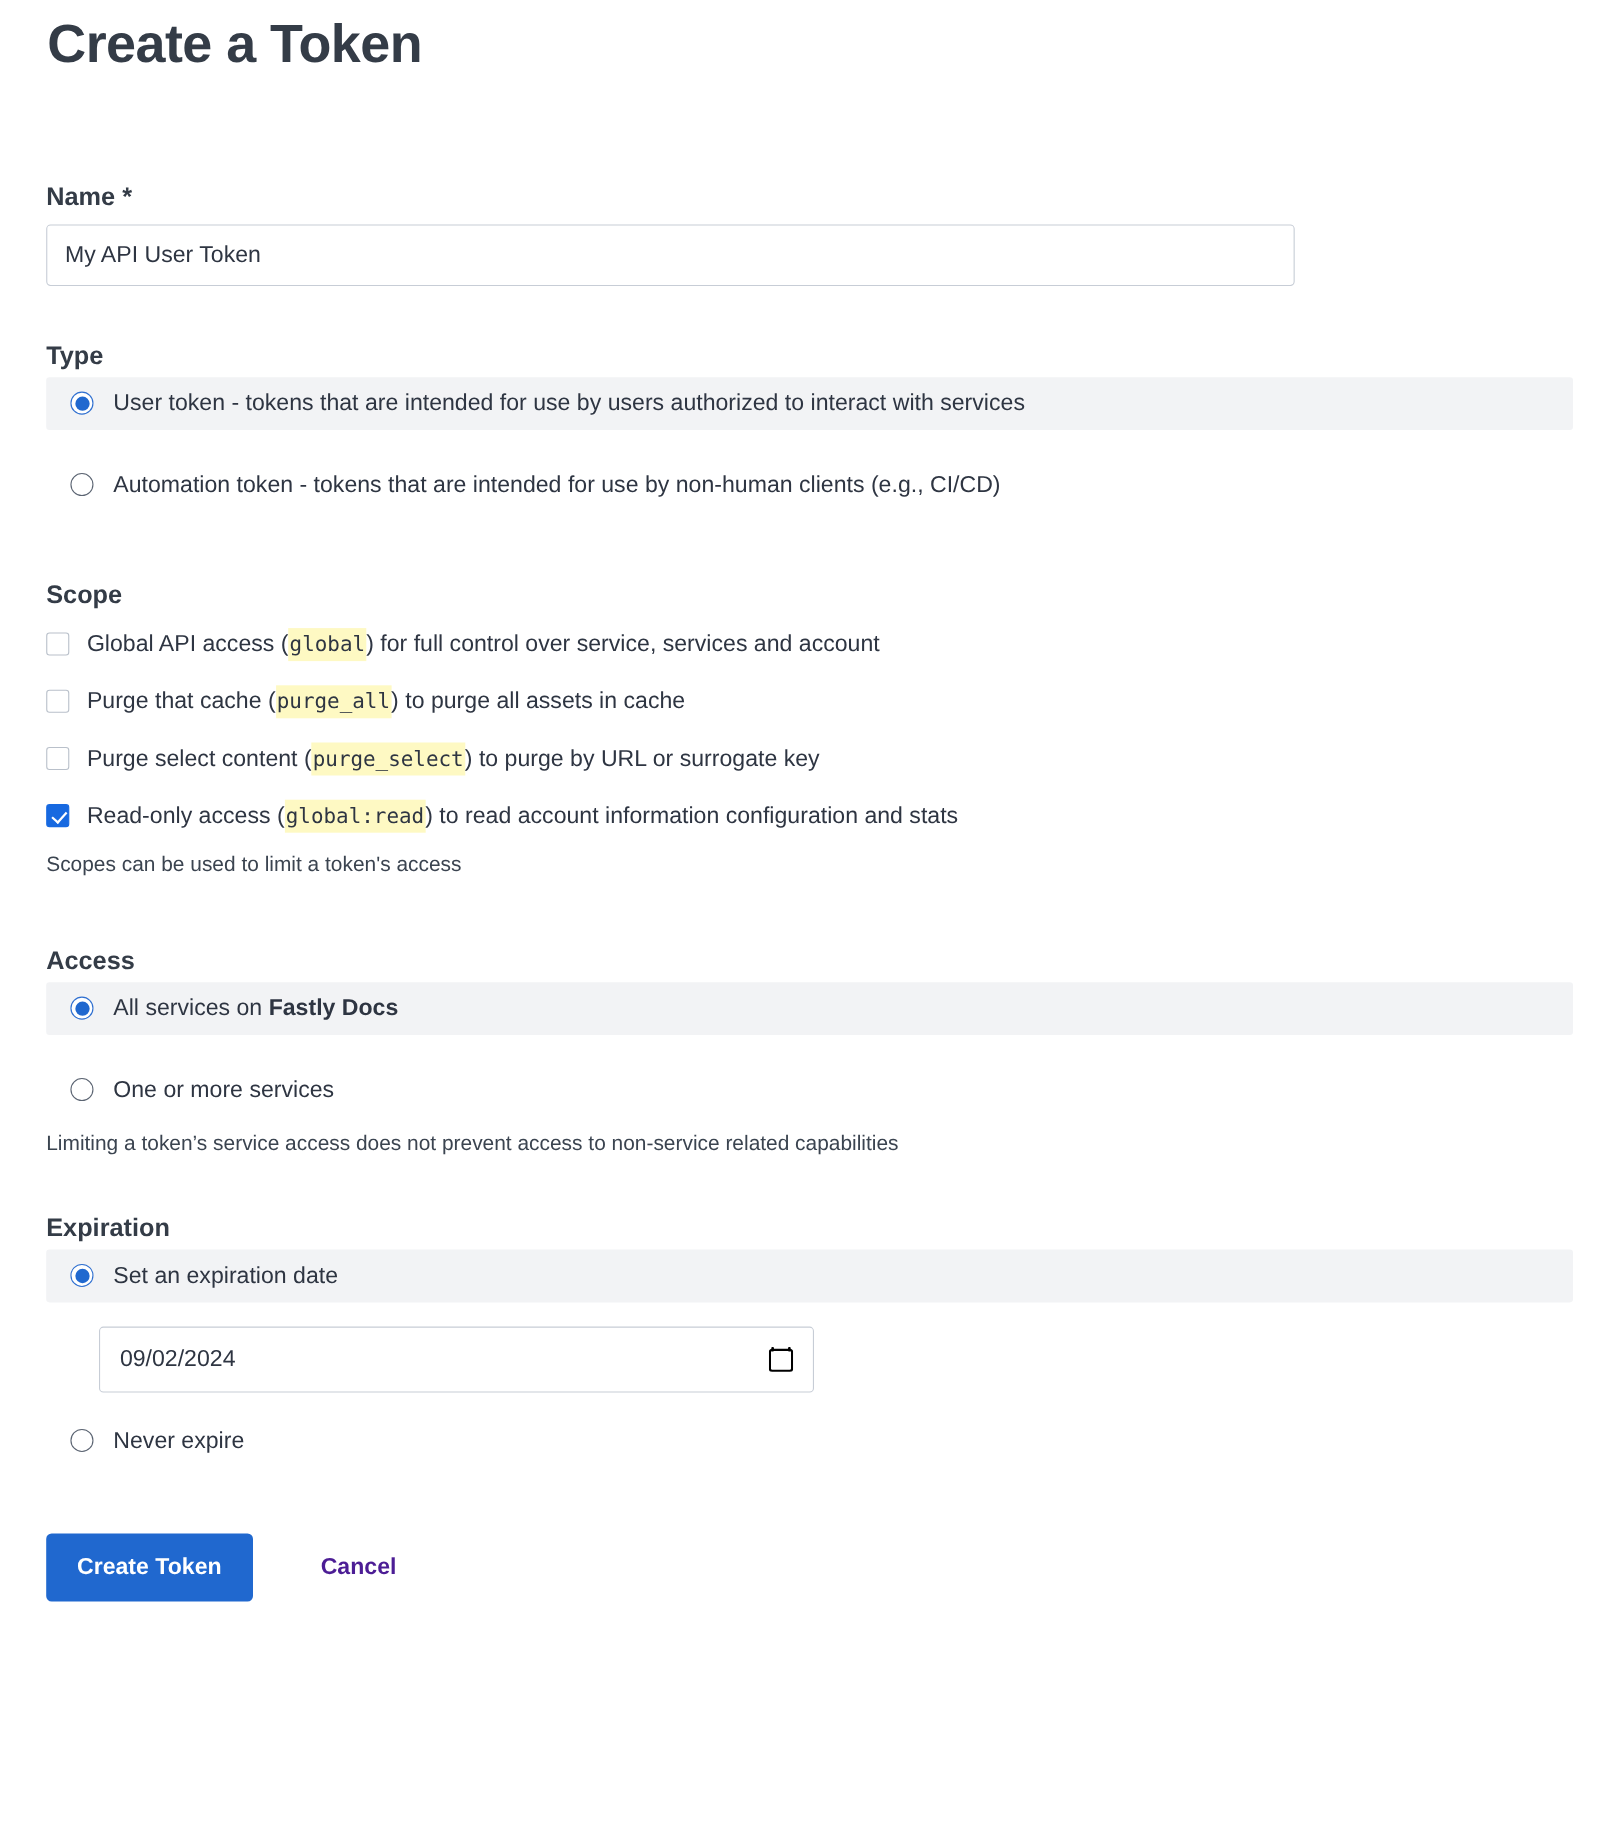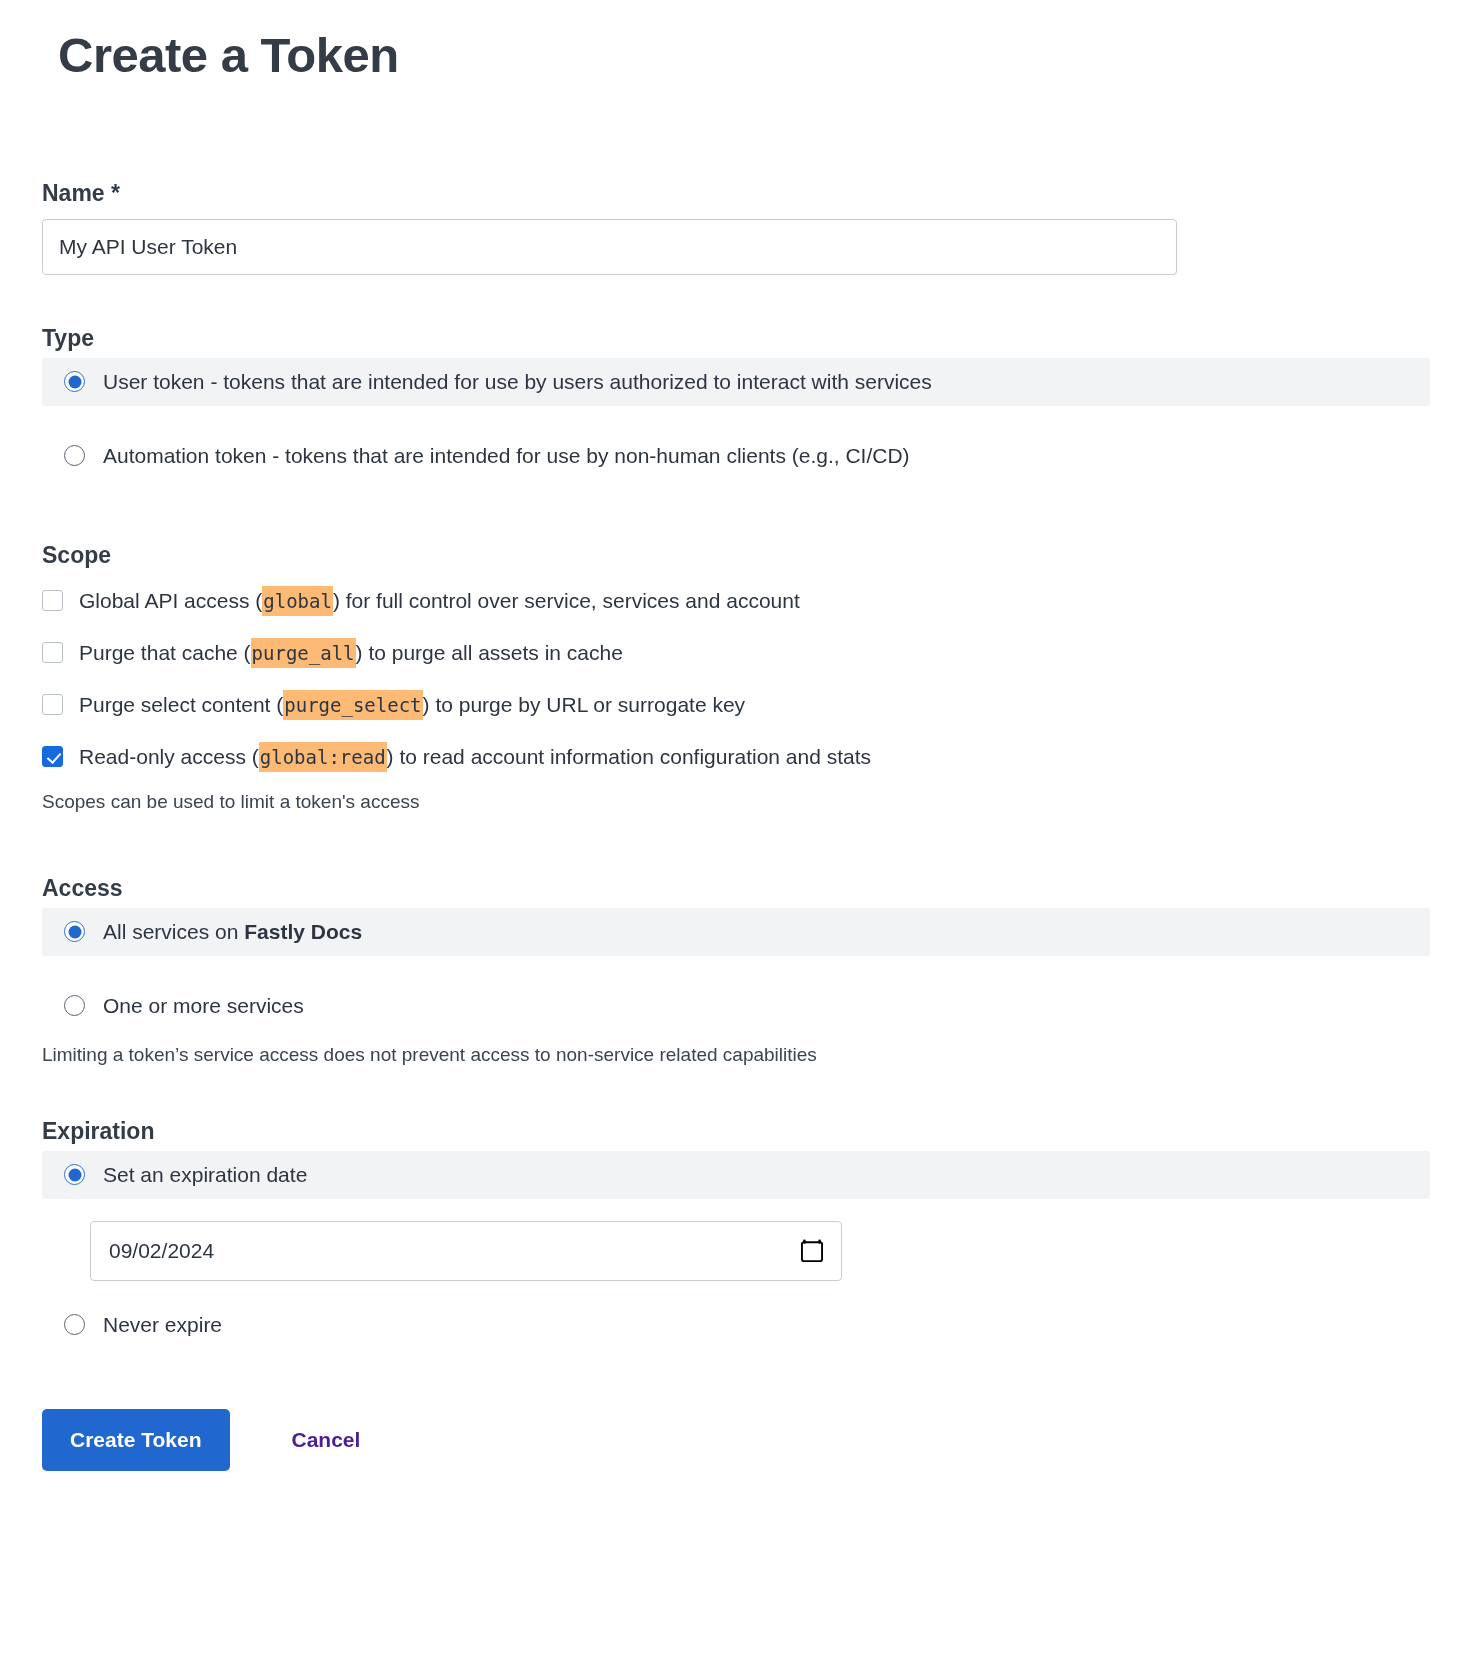--- a/index.html
+++ b/index.html
@@ -20,21 +20,21 @@
     padding: 0 42px;
     width: 1472px;
   }
 
   
   .page-title {
     font-size: 49px;
     font-weight: bold;
     letter-spacing: -0.5px;
     color: #343c47;
-    margin: 16px;
+    margin: 1px;
     padding-top: 10px;
     line-height: 1.2;
   }
 
   
   .field-label {
     font-size: 23px;
     font-weight: bold;
     color: #343c47;
     margin-top: 0;
@@ -153,38 +153,38 @@
     height: 11px;
     border: solid #ffffff;
     border-width: 0 2.6px 2.6px 0;
     transform: rotate(42deg);
   }
 
   
   code {
     font-family: "DejaVu Sans Mono", "Liberation Mono", monospace;
     font-size: 19px;
-    background: #fdba74;
+    background: #fef9c3;
     padding: 4px 1px;
     color: #2e3542;
   }
 
   
   .helper {
     font-size: 19px;
     color: #3b4450;
     margin-top: 14px;
   }
   .helper-indent { margin-left: 48px; }
 
   
   .date-wrap {
     margin-top: 22px;
     margin-left: 48px;
-    width: 752px;
+    width: 650px;
     height: 60px;
     border: 1px solid #c7cdd6;
     border-radius: 4px;
     display: flex;
     align-items: center;
     padding: 0 18px;
     background: #fff;
   }
   .date-value {
     font-size: 21px;

